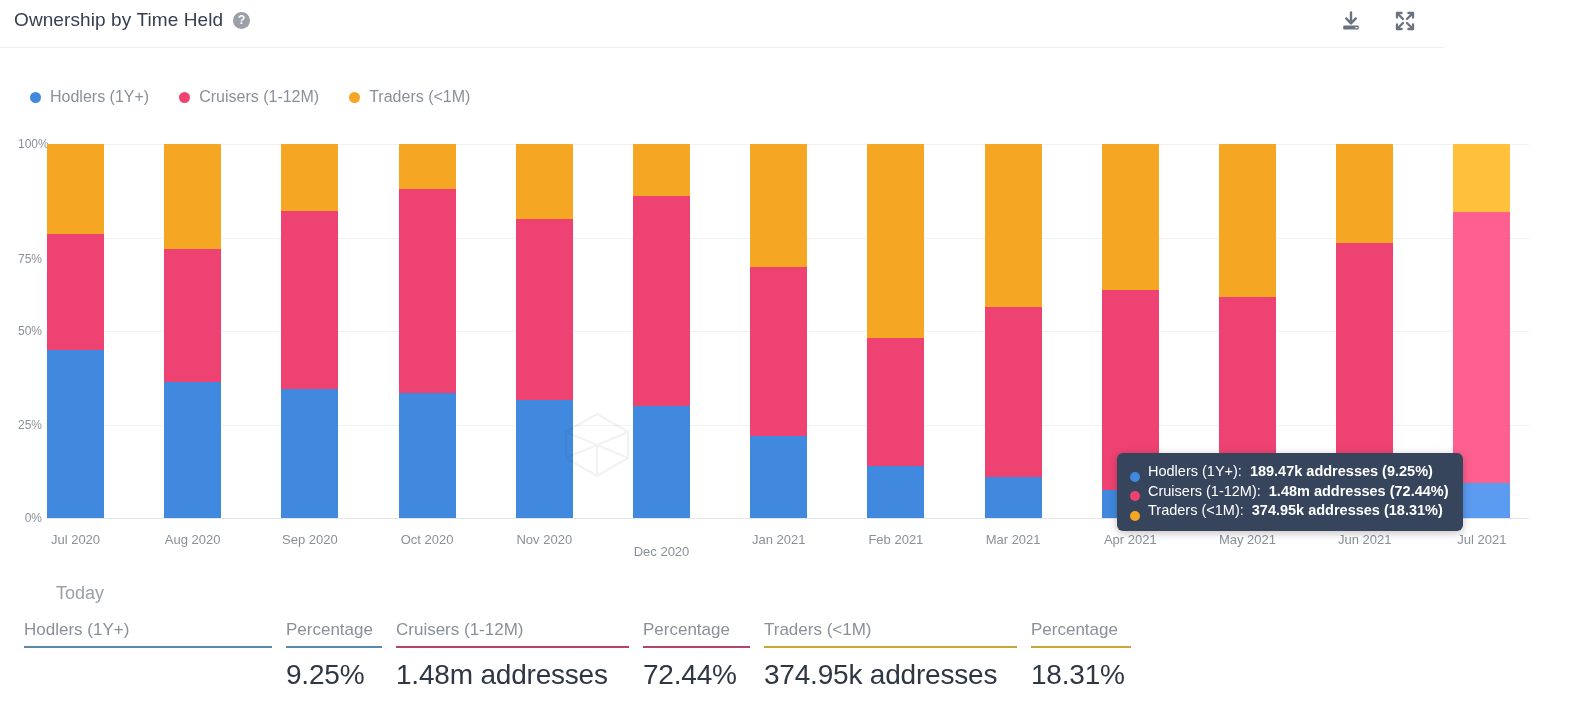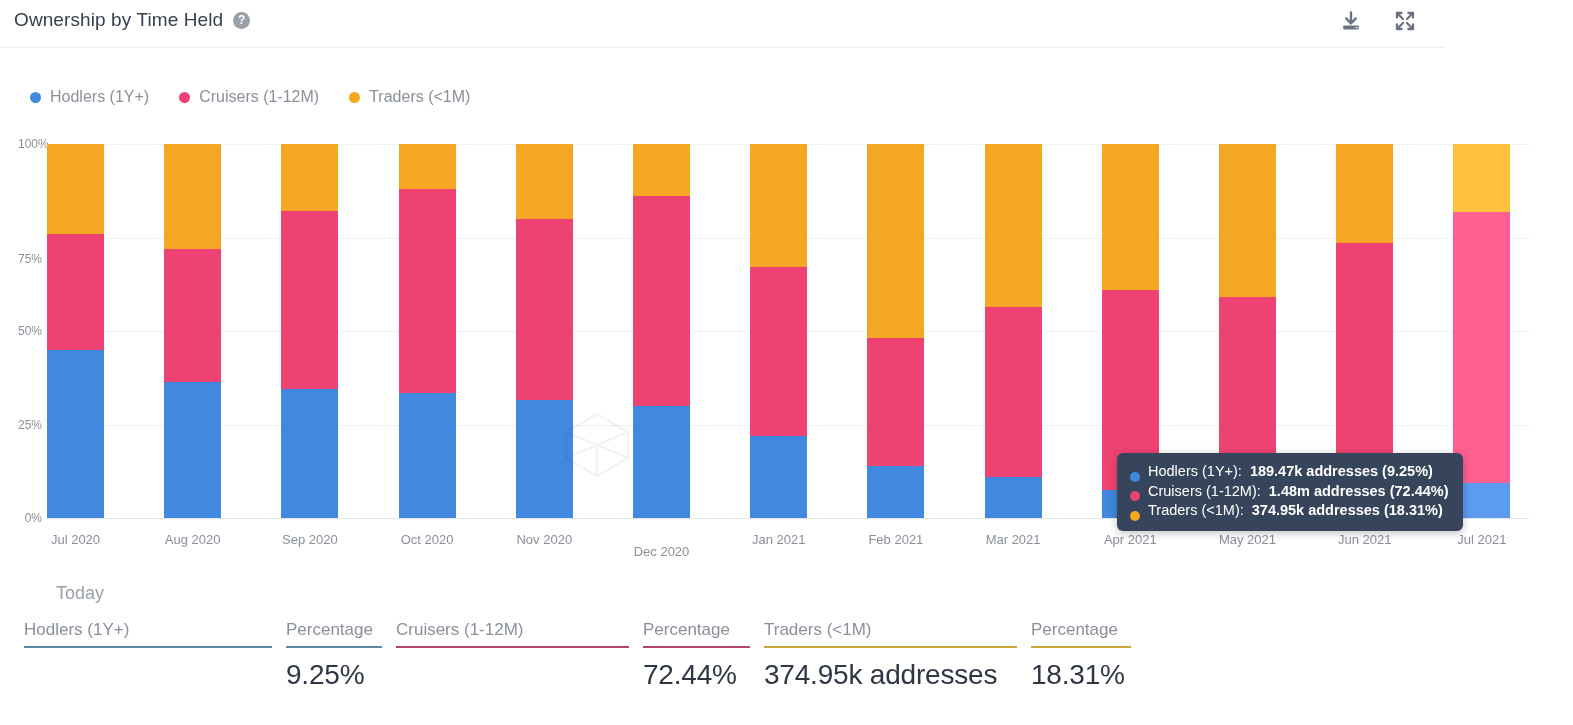--- a/index.html
+++ b/index.html
@@ -401,20 +401,21 @@
         <span class="stat-rule" style="background:#5b8aa6"></span>
       </div>
       <div class="stat-block" style="width: 96px;">
         <span class="stat-label">Percentage</span>
         <span class="stat-rule" style="background:#5b8aa6"></span>
         <span class="stat-value">9.25%</span>
       </div>
       <div class="stat-block" style="width: 233px;">
         <span class="stat-label">Cruisers (1-12M)</span>
         <span class="stat-rule" style="background:#b5446b"></span>
+        <span class="stat-value">1.48m addresses</span>
       </div>
       <div class="stat-block" style="width: 107px;">
         <span class="stat-label">Percentage</span>
         <span class="stat-rule" style="background:#b5446b"></span>
         <span class="stat-value">72.44%</span>
       </div>
       <div class="stat-block" style="width: 253px;">
         <span class="stat-label">Traders (&lt;1M)</span>
         <span class="stat-rule" style="background:#c8a83c"></span>
         <span class="stat-value">374.95k addresses</span>

